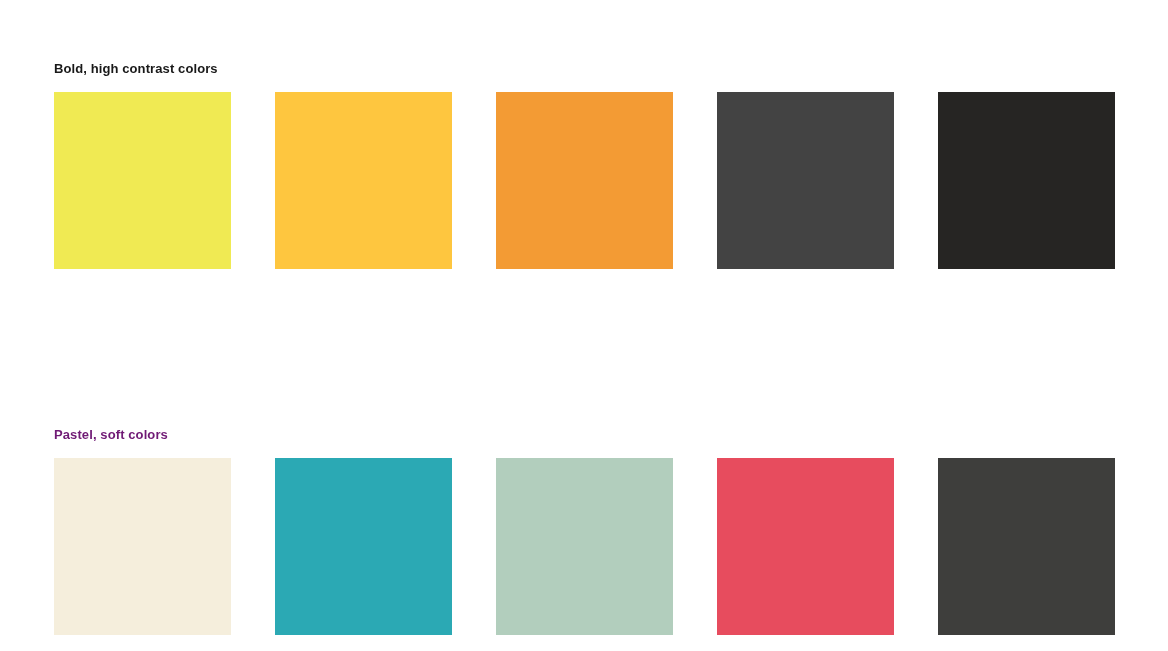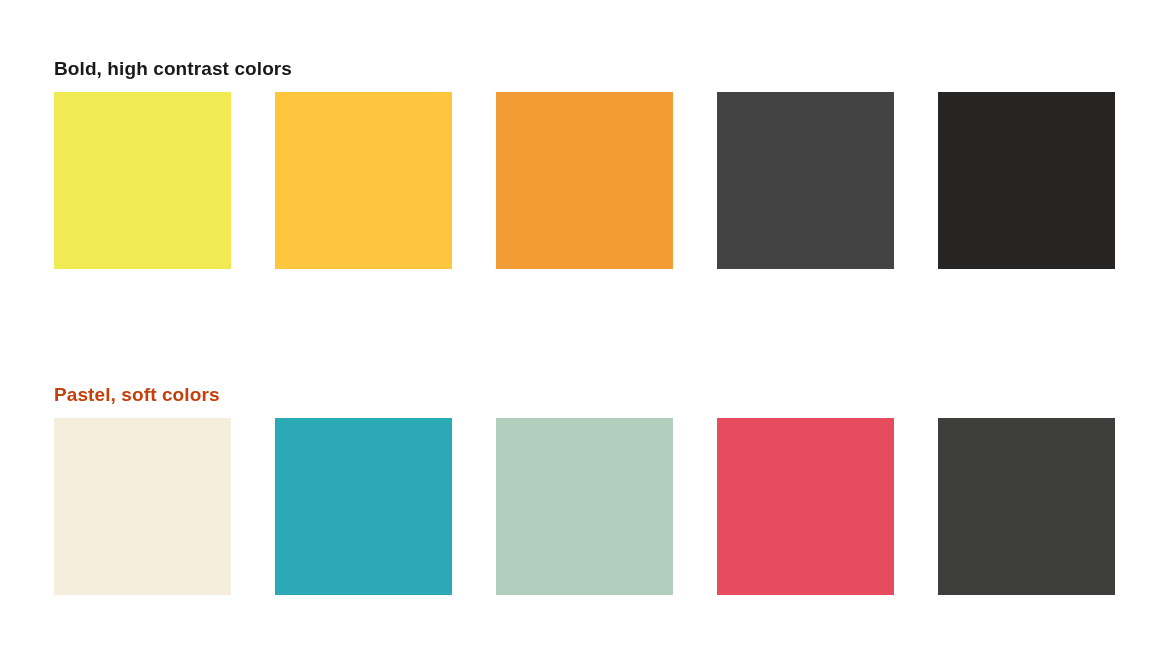--- a/index.html
+++ b/index.html
@@ -22,21 +22,21 @@
     height: 651px;
   }
   .palette-section {
     position: absolute;
     left: 54px;
   }
   #section-bold { top: 58px; }
   #section-pastel { top: 384px; }
 
   .section-title {
-    font-size: 19px;
+    font-size: 13px;
     font-weight: bold;
     color: #191919;
     letter-spacing: 0.1px;
     line-height: 22px;
     margin: 0 0 12px 0;
     white-space: nowrap;
   }
   .swatch-row {
     display: flex;
     flex-direction: row;
@@ -58,21 +58,21 @@
     <div class="swatch-row">
       <div class="swatch" style="background-color: rgb(240, 234, 83);"></div>
       <div class="swatch" style="background-color: rgb(254, 198, 63);"></div>
       <div class="swatch" style="background-color: rgb(243, 155, 52);"></div>
       <div class="swatch" style="background-color: rgb(67, 67, 67);"></div>
       <div class="swatch" style="background-color: rgb(38, 37, 35);"></div>
     </div>
   </div>
 
   <div class="palette-section" id="section-pastel">
-    <div class="section-title" style="color: #c2410c;">Pastel, soft colors</div>
+    <div class="section-title" style="color: #701a75; margin-top: 40px;">Pastel, soft colors</div>
     <div class="swatch-row">
       <div class="swatch" style="background-color: rgb(245, 238, 220);"></div>
       <div class="swatch" style="background-color: rgb(43, 169, 180);"></div>
       <div class="swatch" style="background-color: rgb(178, 206, 189);"></div>
       <div class="swatch" style="background-color: rgb(231, 76, 94);"></div>
       <div class="swatch" style="background-color: rgb(62, 62, 60);"></div>
     </div>
   </div>
 
 </div>

